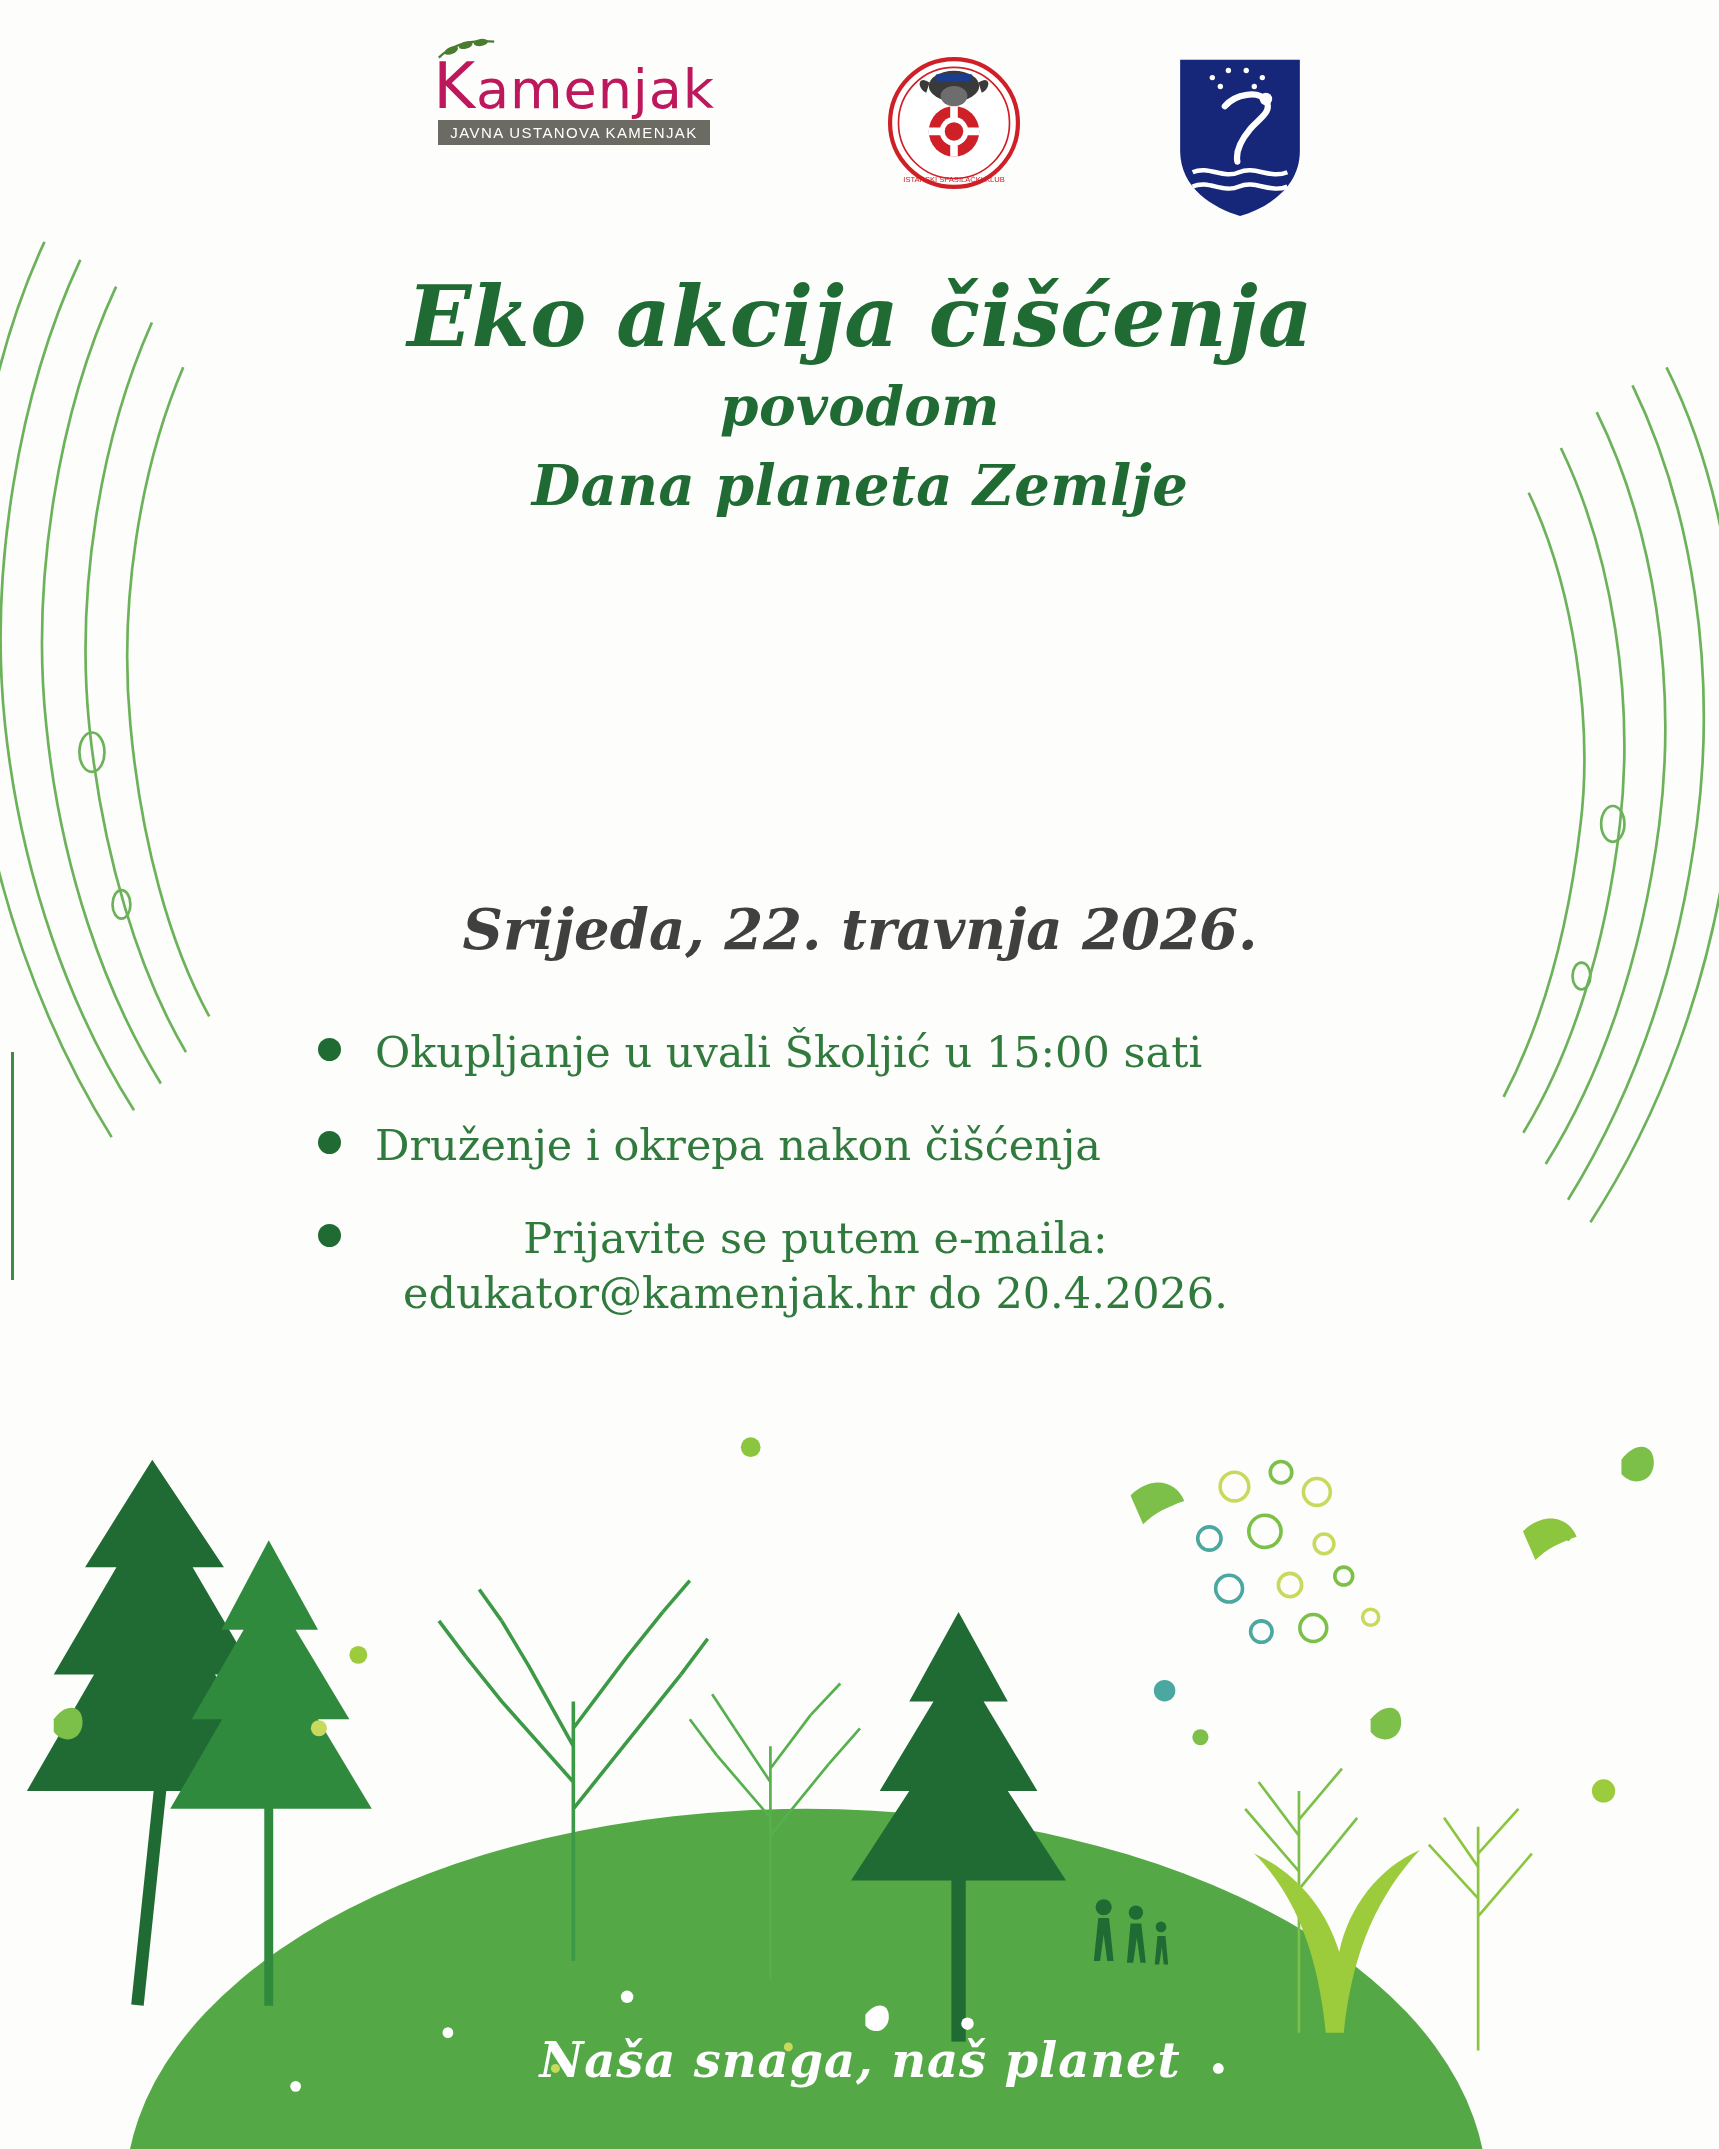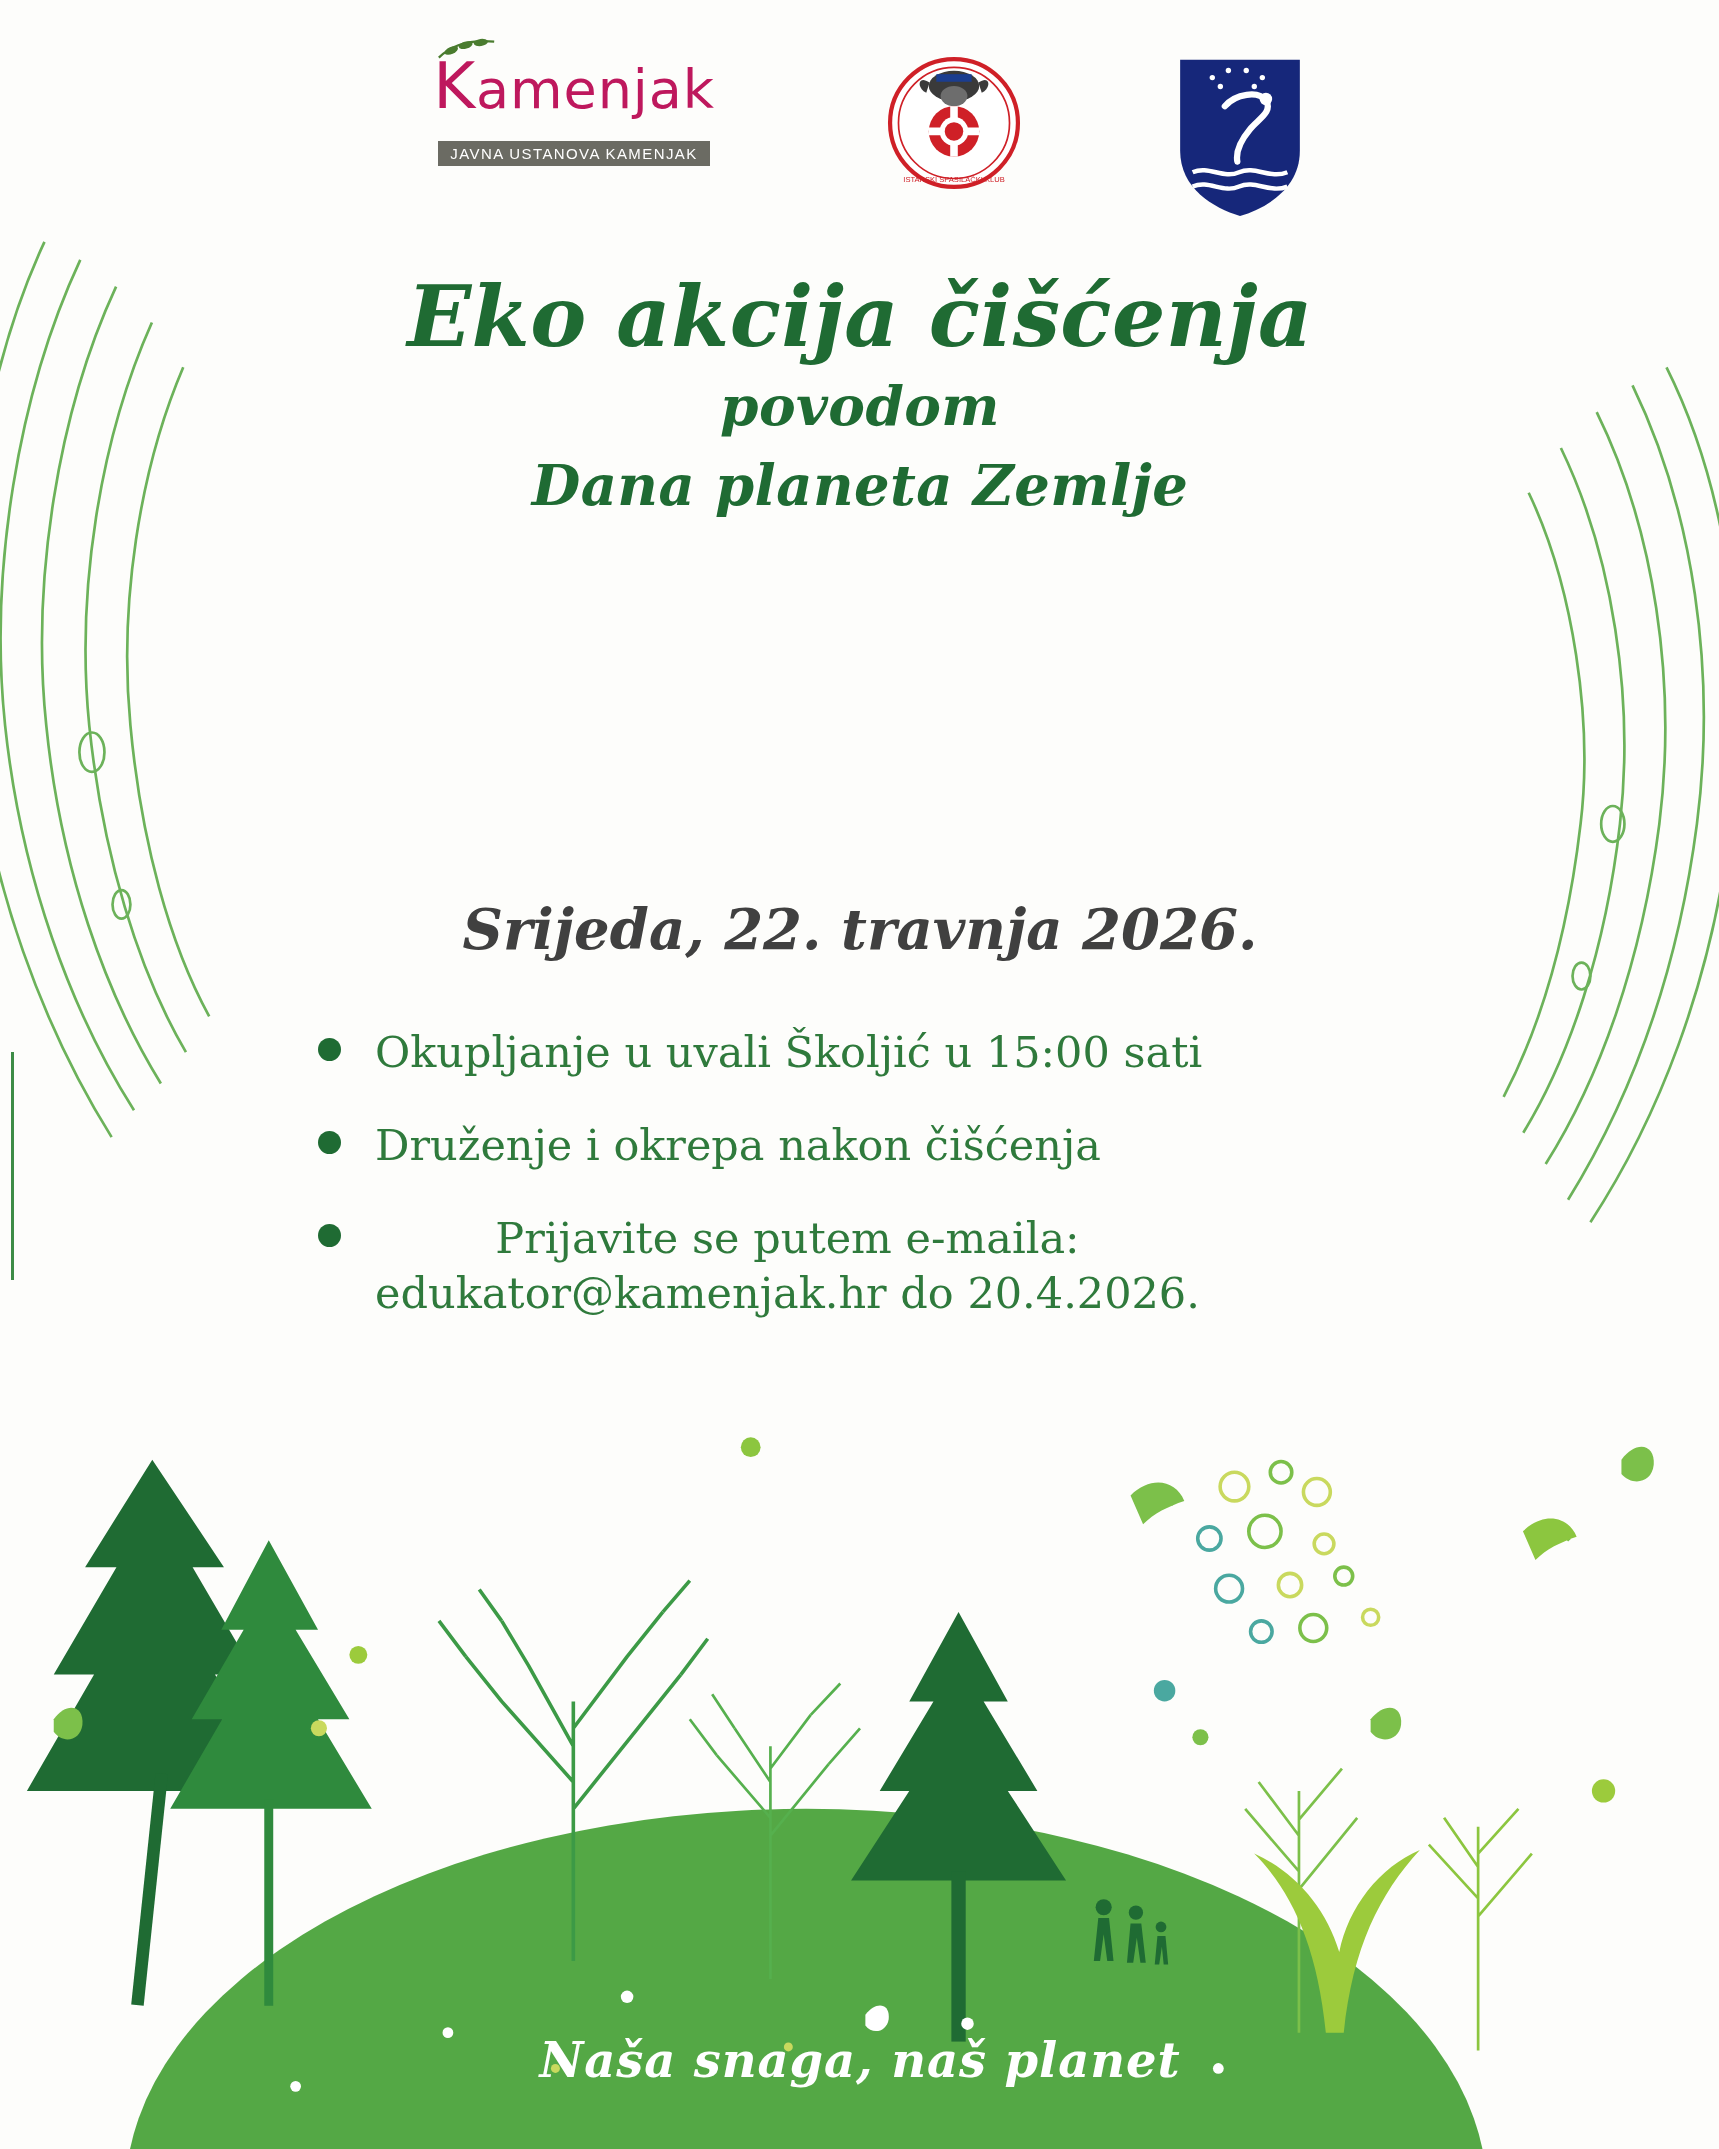--- a/index.html
+++ b/index.html
@@ -70,21 +70,21 @@
     font-weight: 400;
   }
   .logo-kamenjak .sprig {
     position: absolute;
     left: 1.8px;
     top: -16px;
     width: 63px;
     height: 25px;
   }
   .logo-kamenjak .bar {
-    margin-top: 23px;
+    margin-top: 2px;
     background: #6b6b63;
     color: #ffffff;
     font-size: 15px;
     letter-spacing: 1.4px;
     padding: 3.6px 12.5px 4.5px;
     font-family: "Liberation Sans", sans-serif;
   }
   .logo-rescue {
     width: 170px;
     height: 143px;
@@ -137,21 +137,21 @@
     left: 318px;
     width: 1102px;
     text-align: center;
   }
   .bullet-row {
     display: flex;
     align-items: flex-start;
     margin-bottom: 38px;
     position: relative;
   }
-  .bullet-row:last-child { margin-bottom: 0; }
+  .bullet-row:last-child { margin-bottom: 0; gap: 28px; }
   .dot {
     width: 23px;
     height: 23px;
     border-radius: 50%;
     background: #1f6b33;
     flex: 0 0 23px;
     margin-top: 12.5px;
   }
   .bullet-text {
     margin-left: 34px;

